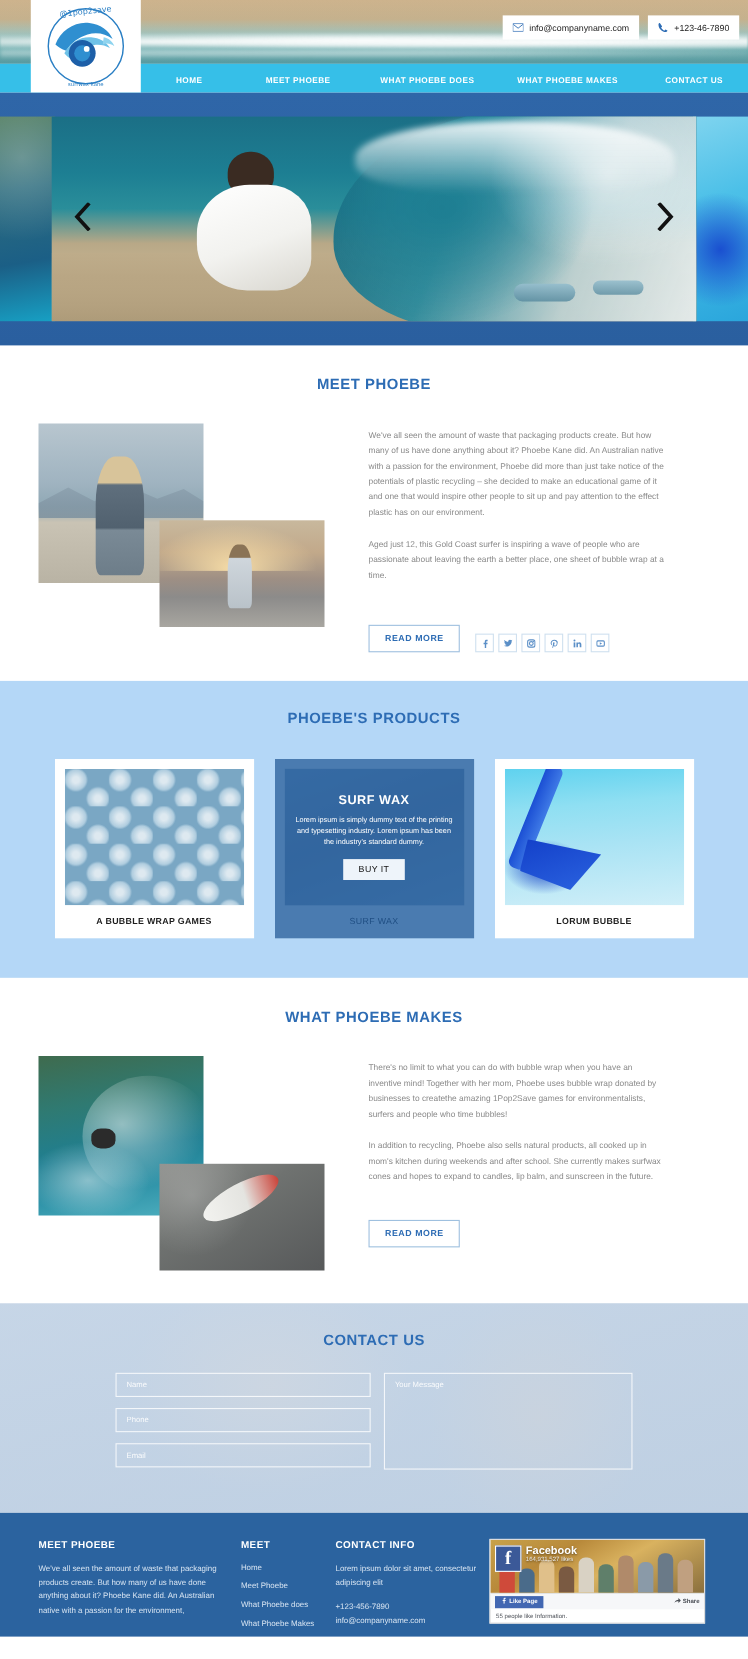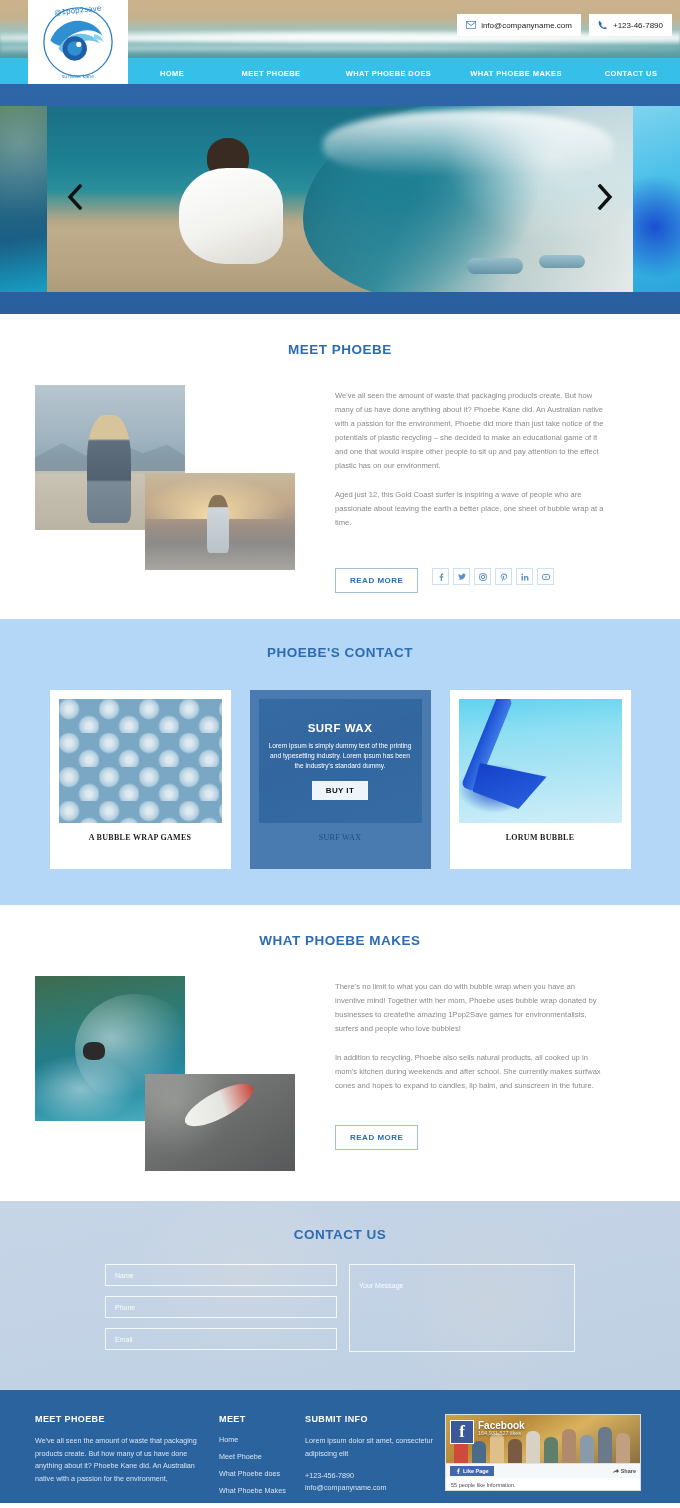--- a/index.html
+++ b/index.html
@@ -183,42 +183,42 @@
     position: absolute; left: 62px; top: 22px; width: 22px; height: 58px;
     background: linear-gradient(180deg, #8a7356 0%, #8a7356 20%, #cfd6dc 22%, #b9c2c9 100%);
     border-radius: 40% 40% 12% 12%;
   }
   .ph-b .sun {
     position: absolute; left: 0; top: 0; width: 100%; height: 46px;
     background: radial-gradient(ellipse at 45% 95%, rgba(255,228,170,.9), rgba(255,200,140,0) 65%);
   }
   .meet .txtcol { width: 312px; padding-left: 42px; padding-top: 4px; }
   .meet .para + .para { margin-top: 15px; }
-  .actions { display: flex; align-items: flex-start; gap: 14px; margin-top: 38px; }
+  .actions { display: flex; align-items: flex-end; gap: 14px; margin-top: 38px; }
   .btn-outline {
     border: 1px solid #9fc0df; background: #fff; color: #2d6cb4;
     font-size: 8px; font-weight: bold; letter-spacing: .5px;
     padding: 0 14px; height: 25px; display: flex; align-items: center;
     justify-content: center; cursor: pointer;
   }
   .social { display: flex; gap: 4px; }
   .social .si {
     width: 17px; height: 17px; border: 1px solid #cfe0ef; background: #fff;
     display: flex; align-items: center; justify-content: center; cursor: pointer;
   }
   .social .si svg { width: 8px; height: 8px; fill: #5b8fc7; }
 
   
   .products { background: #b4d7f7; padding: 26px 0 36px; }
   .products .cards { display: flex; justify-content: center; gap: 19px; margin-top: 30px; }
   .card { width: 181px; background: #fff; padding: 9px 9px 0; }
   .card .thumb { width: 163px; height: 124px; overflow: hidden; position: relative; }
   .card .cap {
     font-size: 8px; font-weight: bold; color: #1e1e1e; text-align: center;
-    letter-spacing: .3px; height: 46px; line-height: 30px; font-family: Liberation Serif, serif;
+    letter-spacing: .3px; height: 30px; line-height: 30px;
   }
   .bubblewrap {
     width: 100%; height: 100%;
     background-color: #7aa7c4;
     background-image:
       radial-gradient(circle at 10px 10px, rgba(255,255,255,.75) 3px, rgba(220,236,245,.55) 9px, rgba(120,165,195,0) 11px),
       radial-gradient(circle at 30px 27px, rgba(255,255,255,.75) 3px, rgba(220,236,245,.55) 9px, rgba(120,165,195,0) 11px);
     background-size: 40px 34px, 40px 34px;
   }
   .poolimg {
@@ -249,21 +249,21 @@
   }
   .card.center .ov-title {
     color: #fff; font-size: 11.5px; font-weight: bold; letter-spacing: .5px;
   }
   .card.center .ov-text {
     color: #fff; font-size: 6.6px; line-height: 10px; text-align: center;
     margin-top: 7px;
   }
   .card.center .buy {
     margin-top: 10px; background: #eef4fa; color: #111; font-size: 8px;
-    font-weight: bold; padding: 0 14px; height: 19px;
+    font-weight: normal; padding: 0 14px; height: 19px;
     display: flex; align-items: center; cursor: pointer; letter-spacing: .4px;
   }
   .card.center .cap { color: #1f4e83; font-weight: normal; }
   .waxbg {
     width: 100%; height: 100%;
     background: linear-gradient(160deg, #4a7fb5 0%, #3f6fa4 45%, #4c83b9 100%);
   }
 
   
   .makes { background: #fff; padding: 28px 0 30px; }
@@ -314,21 +314,21 @@
   }
   .contact .form { width: 470px; margin: 22px auto 0; display: flex; gap: 12px; }
   .contact .leftcol { width: 232px; display: flex; flex-direction: column; gap: 10px; }
   .contact .rightcol { width: 226px; }
   .fld {
     height: 22px; border: 1px solid rgba(255,255,255,.8); background: transparent;
     color: #fff; font-size: 7px; padding: 0 9px; outline: none; width: 100%;
     font-family: "Liberation Sans", sans-serif;
   }
   .fld::placeholder { color: rgba(255,255,255,.92); }
-  textarea.fld { height: 88px; padding-top: 17px; resize: none; }
+  textarea.fld { height: 88px; padding-top: 7px; resize: none; }
   .submit {
     display: block; width: 470px; margin: 14px auto 0; height: 22px;
     background: #000; color: #fff; font-size: 8px; font-weight: bold;
     letter-spacing: .6px; border: none; cursor: pointer;
     font-family: "Liberation Sans", sans-serif;
   }
 
   
   .footer { background: #2b639f; padding: 24px 0 0; }
   .footer .inner { width: 610px; margin: 0 auto; display: flex; }
@@ -524,21 +524,21 @@
                   </svg>
                 </span>
             </div>
           </div>
         </div>
       </div>
     </div>
   </section>
 
   <section class="products">
-    <h2 class="sec-title">PHOEBE'S CONTACT</h2>
+    <h2 class="sec-title">PHOEBE'S PRODUCTS</h2>
     <div class="cards">
 
       <div class="card">
         <div class="thumb">
           <div class="bubblewrap"></div>
         </div>
         <div class="cap">A BUBBLE WRAP GAMES</div>
       </div>
 
       <div class="card center">
@@ -573,21 +573,21 @@
         <div class="imgcol">
           <div class="mk-a">
             <div class="curl"></div>
             <div class="surfer"></div>
           </div>
           <div class="mk-b">
             <div class="board"></div>
           </div>
         </div>
         <div class="txtcol">
-          <p class="para">There's no limit to what you can do with bubble wrap when you have an inventive mind! Together with her mom, Phoebe uses bubble wrap donated by businesses to createthe amazing 1Pop2Save games for environmentalists, surfers and people who love bubbles!</p>
+          <p class="para">There's no limit to what you can do with bubble wrap when you have an inventive mind! Together with her mom, Phoebe uses bubble wrap donated by businesses to createthe amazing 1Pop2Save games for environmentalists, surfers and people who time bubbles!</p>
           <p class="para">In addition to recycling, Phoebe also sells natural products, all cooked up in mom's kitchen during weekends and after school. She currently makes surfwax cones and hopes to expand to candles, lip balm, and sunscreen in the future.</p>
           <div class="actions">
             <button class="btn-outline">READ MORE</button>
           </div>
         </div>
       </div>
     </div>
   </section>
 
   <section class="contact">
@@ -616,21 +616,21 @@
       <div class="fcol-2">
         <div class="fh">MEET</div>
         <a class="flink" href="#">Home</a>
         <a class="flink" href="#">Meet Phoebe</a>
         <a class="flink" href="#">What Phoebe does</a>
         <a class="flink" href="#">What Phoebe Makes</a>
 
       </div>
 
       <div class="fcol-3">
-        <div class="fh">SUBMIT INFO</div>
+        <div class="fh">CONTACT INFO</div>
         <div class="ftxt">Lorem ipsum dolor sit amet, consectetur adipiscing elit</div>
         <div style="height:10px"></div>
         <div class="fcontact-line">+123-456-7890</div>
         <div class="fcontact-line">info@companyname.com</div>
       </div>
 
       <div class="fcol-4">
         <div class="fbw">
           <div class="cover">
             <div class="p" style="left:8px;  height:26px; background:#cf4a3a;"></div>

